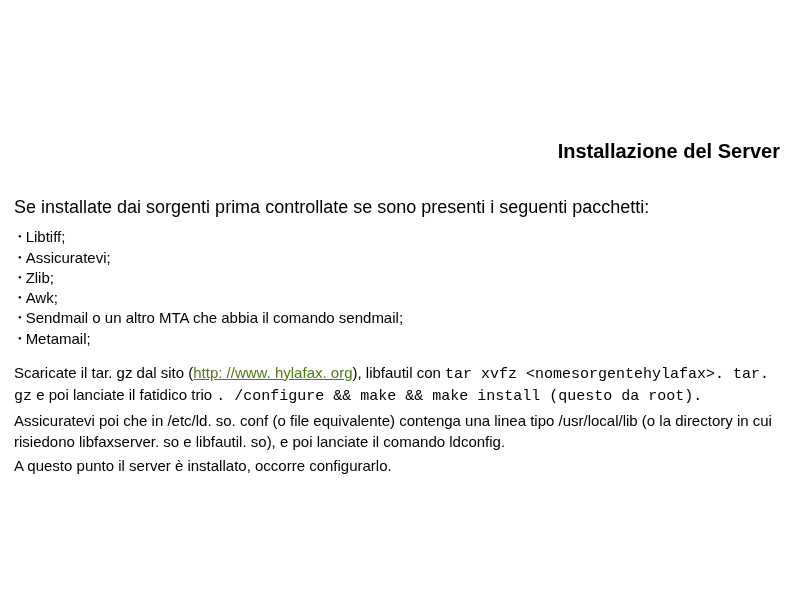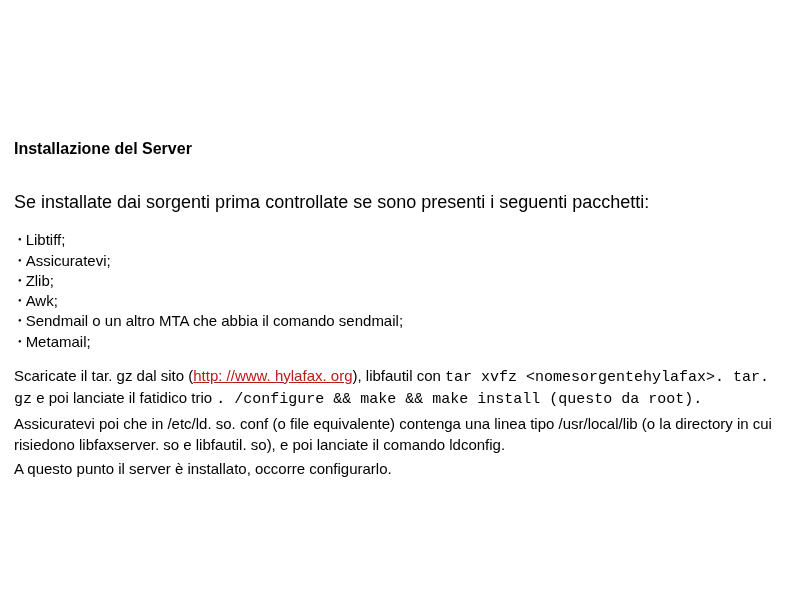--- a/index.html
+++ b/index.html
@@ -11,33 +11,33 @@
     font-family: Arial, Helvetica, sans-serif;
     color: #000000;
   }
   .page {
     box-sizing: border-box;
     width: 794px;
     height: 595px;
     padding: 0 14px;
   }
   .title {
-    text-align: left;
-    font-size: 16px;
+    text-align: right;
+    font-size: 20px;
     font-weight: bold;
     margin-top: 140px;
     margin-bottom: 32px;
   }
   .intro {
     font-size: 18px;
     line-height: 1.35;
   }
   .pkg-list {
     list-style: none;
-    margin: 16px 0 14px 0;
+    margin: 8px 0 14px 0;
     padding: 0;
   }
   .pkg-list li {
     font-size: 15px;
     line-height: 1.35;
     padding-left: 4px;
     position: relative;
   }
   .pkg-list li::before {
     content: "●";
@@ -50,21 +50,21 @@
   .para {
     font-size: 15px;
     line-height: 1.35;
     margin: 0 0 4px 0;
   }
   .mono {
     font-family: "Courier New", Courier, monospace;
     font-size: 15px;
   }
   a.link {
-    color: #b91c1c;
+    color: #4d7c0f;
     text-decoration: underline;
   }
 </style>
 </head>
 <body>
 
 <div class="page">
 
   <div class="title">Installazione del Server</div>
 

